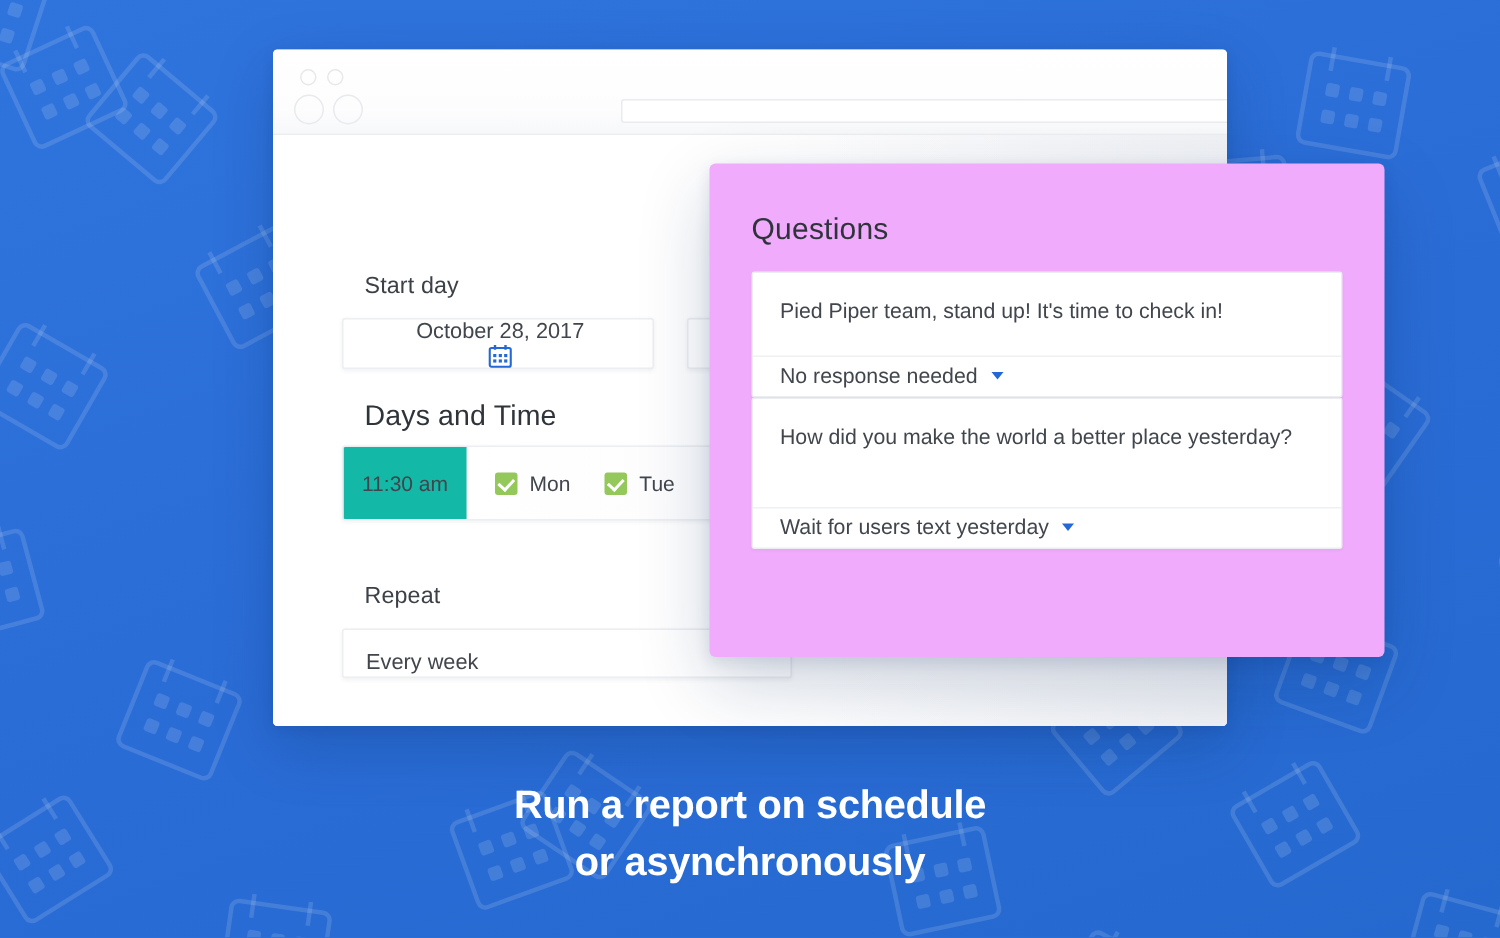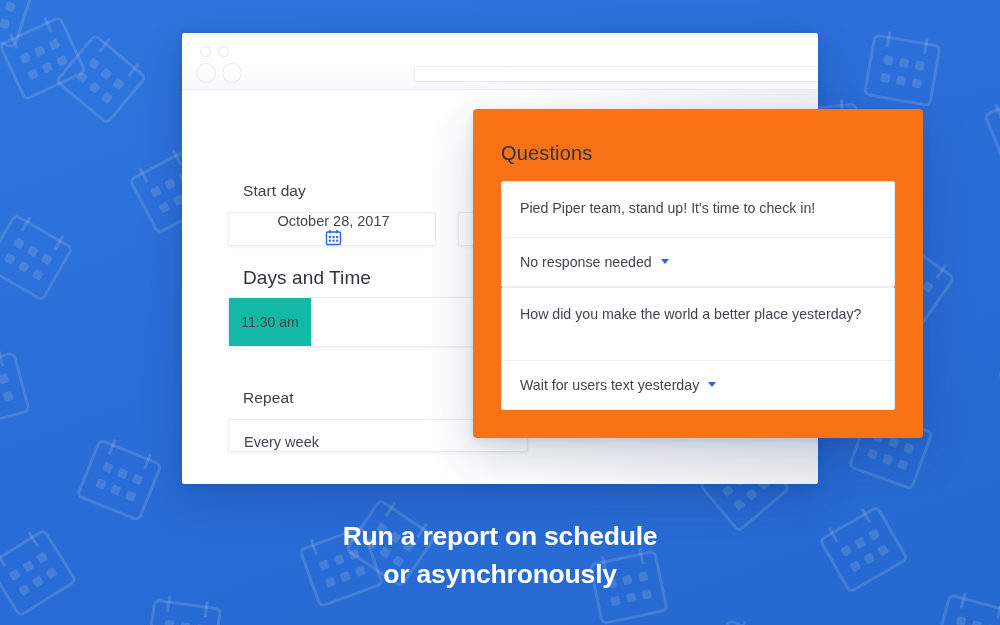--- a/index.html
+++ b/index.html
@@ -264,21 +264,21 @@
     display: block;
   }
 
   
   #questions-panel {
     position: absolute;
     left: 473px;
     top: 109px;
     width: 450px;
     height: 329px;
-    background: #f97316;
+    background: #f0abfc;
     border-radius: 4px;
     box-shadow: 0 18px 48px rgba(10, 40, 90, 0.20),
                 0 3px 10px rgba(10, 40, 90, 0.10);
     padding: 33px 28px 0 28px;
   }
 
   #questions-title {
     font-size: 20px;
     color: #2f343b;
     font-weight: 400;
@@ -296,21 +296,21 @@
   .q-text {
     padding: 16px 18px 17px 18px;
     font-size: 14.2px;
     line-height: 1.52;
     color: #41464d;
   }
   .q-text.tall { min-height: 72px; }
 
   .q-response {
     border-top: 1px solid #eef0f2;
-    padding: 16px 18px;
+    padding: 5px 18px;
     display: flex;
     align-items: center;
     gap: 9px;
     font-size: 14.2px;
     color: #41464d;
   }
 
   
   #caption {
     position: absolute;
@@ -407,20 +407,30 @@
         </svg>
       </span>
     </div>
 
     <div id="startday-field-2"></div>
 
     <div id="daystime-title" class="section-title">Days and Time</div>
 
     <div id="daystime-row">
       <div id="time-cell">11:30 am</div>
+      <div id="days-cell">
+        <div class="day-chk">
+          <span class="chk-box"></span>
+          <span class="day-label">Mon</span>
+        </div>
+        <div class="day-chk" style="margin-left:12px">
+          <span class="chk-box"></span>
+          <span class="day-label">Tue</span>
+        </div>
+      </div>
     </div>
 
     <div id="repeat-label" class="field-label">Repeat</div>
 
     <div id="repeat-field">
       <span id="repeat-value">Every week</span>
       <span class="caret"></span>
     </div>
   </div>
 </div>

